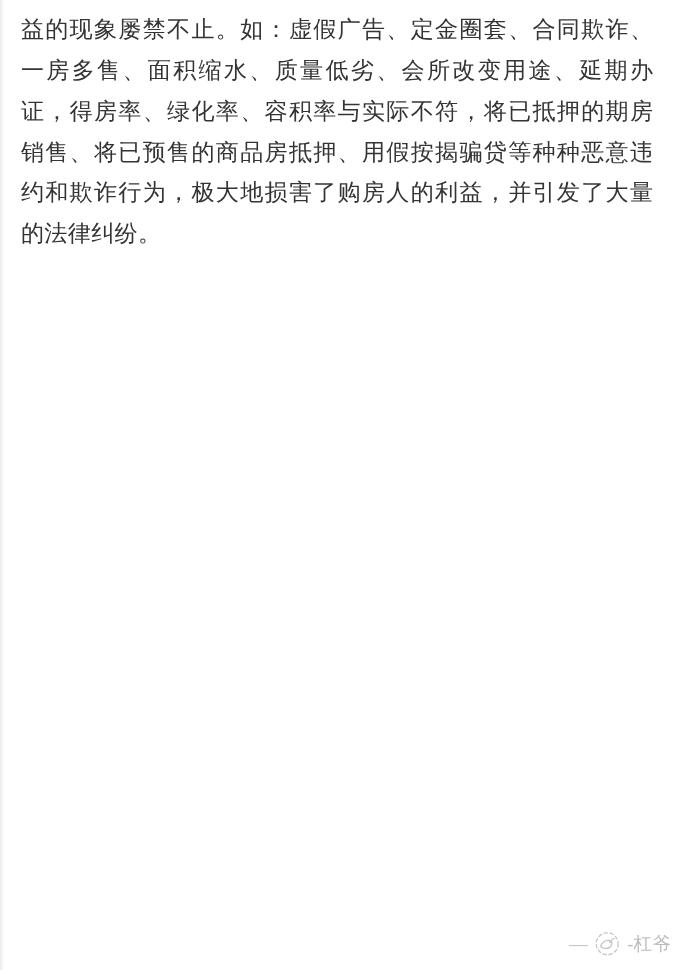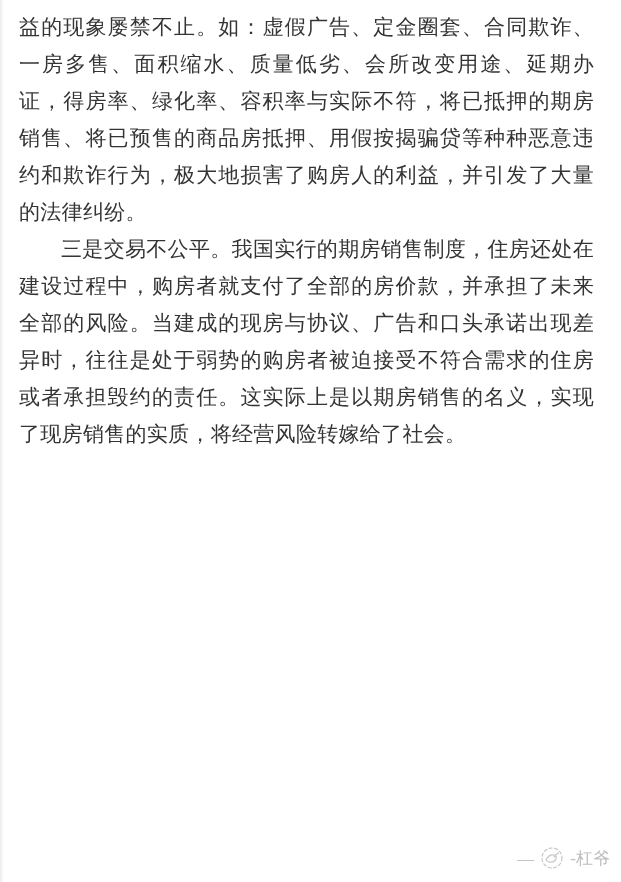--- a/index.html
+++ b/index.html
@@ -76,21 +76,20 @@
     text-align: center;
   }
 </style>
 </head>
 <body>
 
 <div class="page">
 
   <div class="doc">
     <p>益的现象屡禁不止。如：虚假广告、定金圈套、合同欺诈、一房多售、面积缩水、质量低劣、会所改变用途、延期办证，得房率、绿化率、容积率与实际不符，将已抵押的期房销售、将已预售的商品房抵押、用假按揭骗贷等种种恶意违约和欺诈行为，极大地损害了购房人的利益，并引发了大量的法律纠纷。</p>
-    <p class="indent">三是交易不公平。我国实行的期房销售制度，住房还处在建设过程中，购房者就支付了全部的房价款，并承担了未来全部的风险。当建成的现房与协议、广告和口头承诺出现差异时，往往是处于弱势的购房者被迫接受不符合需求的住房或者承担毁约的责任。这实际上是以期房销售的名义，实现了现房销售的实质，将经营风险转嫁给了社会。</p>
   </div>
 
   <div class="watermark">
     <span class="dash">—</span>
     <span class="logo">
       <svg viewBox="0 0 26 26" width="26" height="26" fill="none" stroke="#c6c6c6" stroke-width="1.2" stroke-linecap="round">
         <circle cx="13" cy="13" r="10" stroke-dasharray="3 2.5"></circle>
         <path d="M7 15 q3 -6 8 -5 q3 1 2 4 q-2 4 -7 3 q-3 -1 -3 -2"></path>
         <circle cx="15.5" cy="11.5" r="0.9" fill="#c6c6c6" stroke="none"></circle>
         <path d="M16.5 10 l3 -2"></path>

